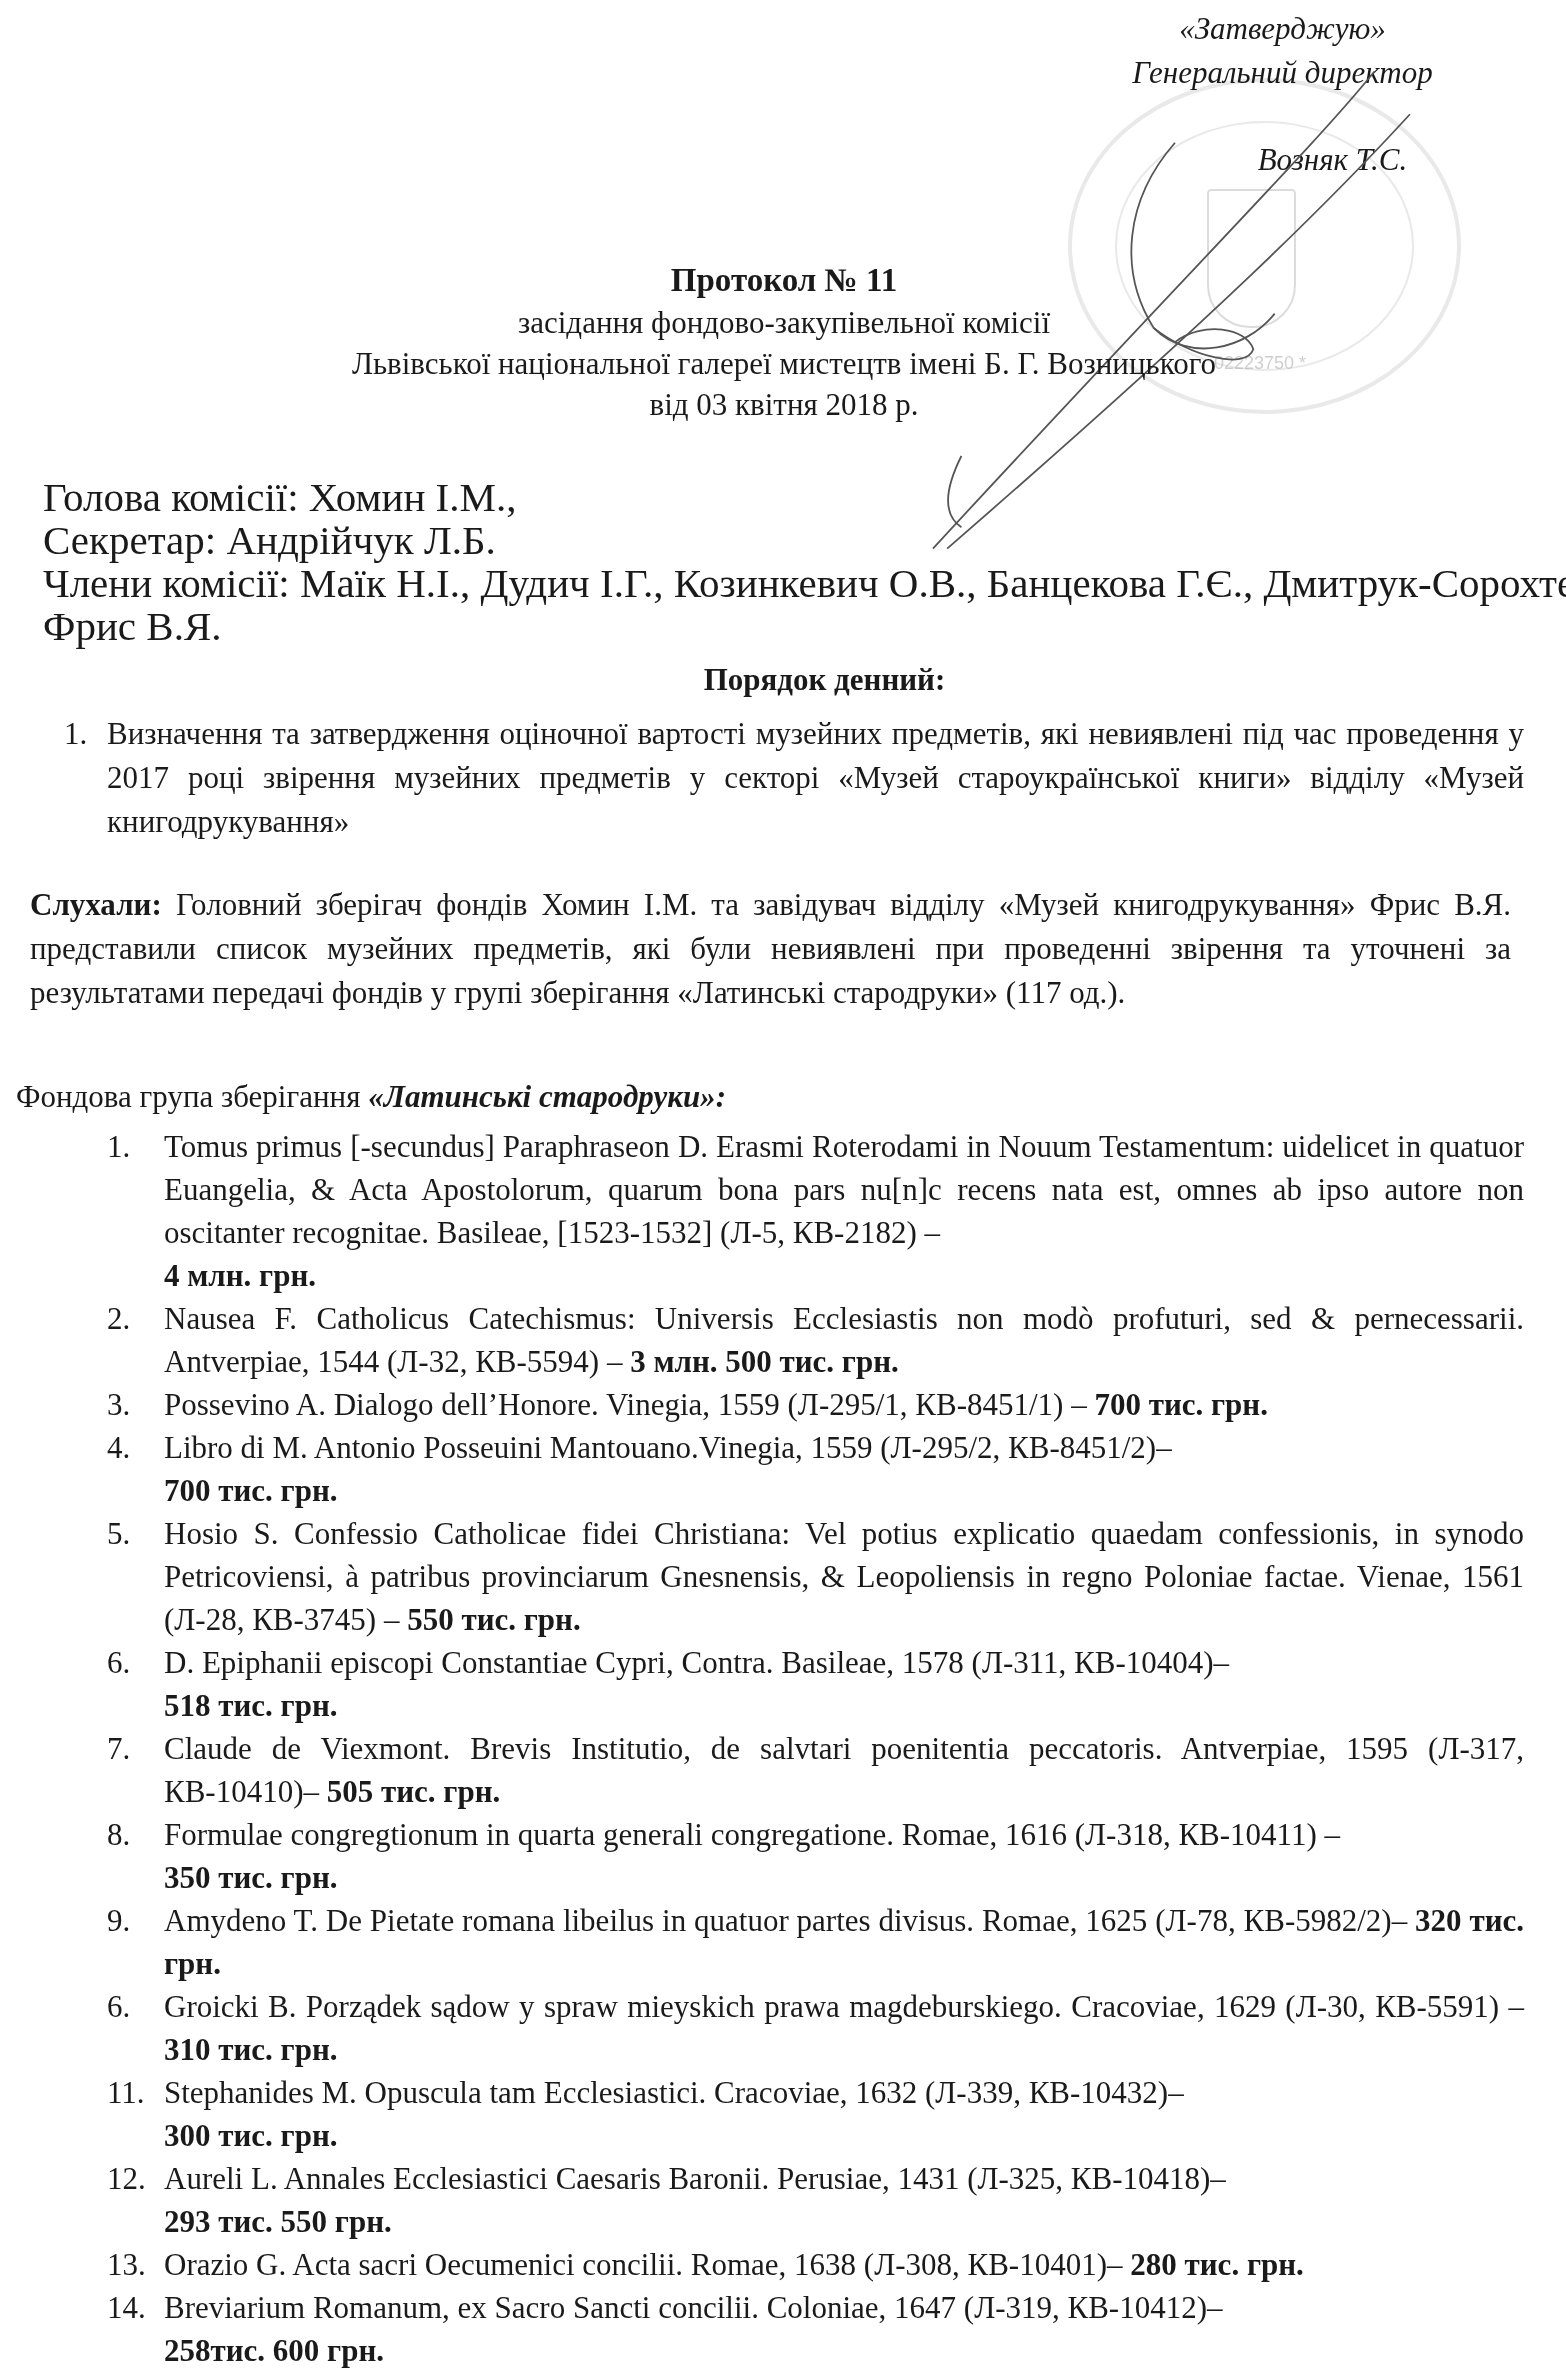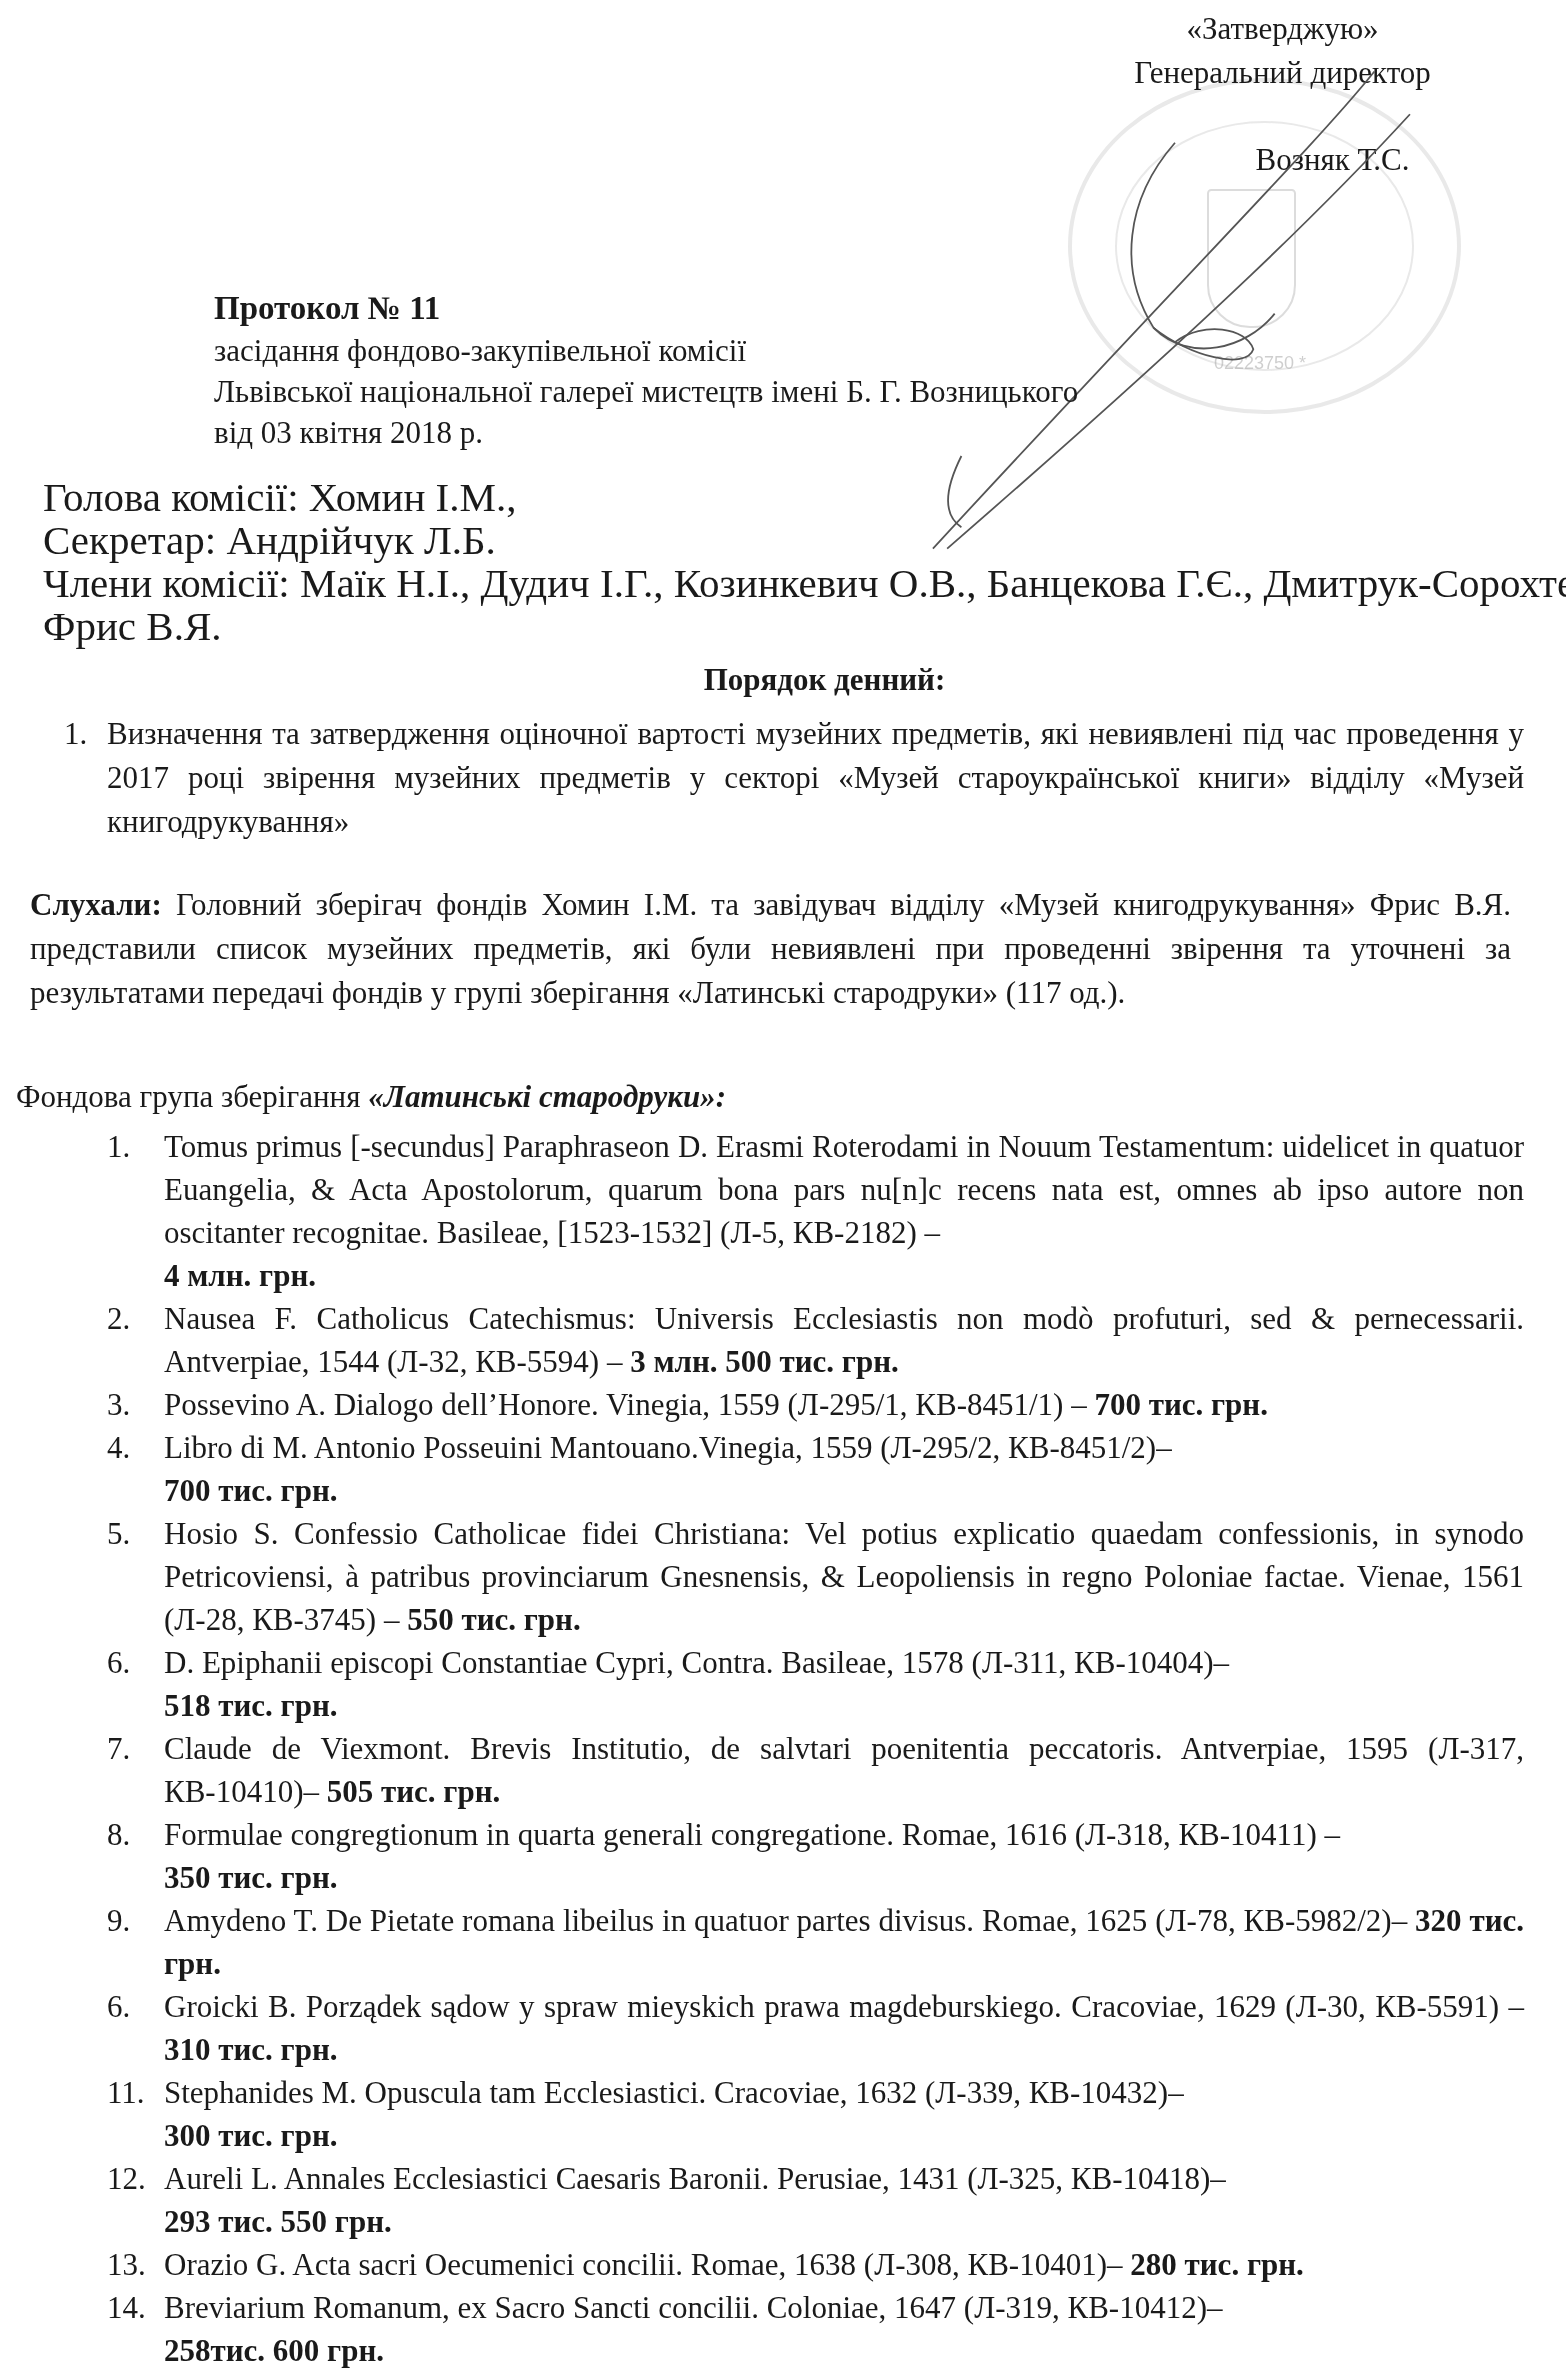--- a/index.html
+++ b/index.html
@@ -4,21 +4,21 @@
 <style>
   html, body { margin: 0; padding: 0; background: #ffffff; }
   body {
     width: 1567px; height: 2377px; position: relative; overflow: hidden;
     font-family: "Liberation Serif", "DejaVu Serif", serif;
     color: #1a1a1a;
   }
   .page { position: absolute; left: 0; top: 0; width: 1567px; height: 2377px; }
   .approval {
     position: absolute; left: 1083px; top: 7.1px; width: 399px;
-    font-size: 31px; line-height: 44px; text-align: center;
+    font-size: 31px; line-height: 44px; text-align: center; font-style: italic;
   }
   .approval .signer { margin-top: 43px; padding-left: 100px; }
   .stamp {
     position: absolute; left: 1068px; top: 78px; width: 385px; height: 328px;
     border: 4.3px solid rgba(150,150,150,0.35); border-radius: 50%;
     opacity: 0.6; pointer-events: none;
   }
   .stamp .inner {
     position: absolute; left: 43px; top: 39px; right: 43px; bottom: 39px;
     border: 2.8px solid rgba(150,150,150,0.35); border-radius: 50%;
@@ -28,21 +28,21 @@
     border: 2.8px solid rgba(140,140,140,0.5); border-radius: 4.3px 4.3px 43px 43px;
   }
   .stamp .code {
     position: absolute; left: 142px; top: 271px; font-size: 18px;
     color: rgba(120,120,120,0.6); font-family: "Liberation Sans", sans-serif;
   }
   .signature { position: absolute; left: 819px; top: 57px; width: 712px; height: 499px; pointer-events: none; }
 
   .title-block {
     position: absolute; left: 214px; top: 260px; width: 1140px;
-    font-size: 31px; line-height: 41px; margin-top: 28px;
+    text-align: center; font-size: 31px; line-height: 41px;
   }
   .title-block .proto { font-weight: bold; font-size: 33px; margin-bottom: 1.4px; }
 
   .members {
     position: absolute; left: 43px; top: 476px; width: 1481px;
     font-size: 41px; line-height: 43px;
   }
   .members div { white-space: nowrap; }
 
   .agenda-head {

